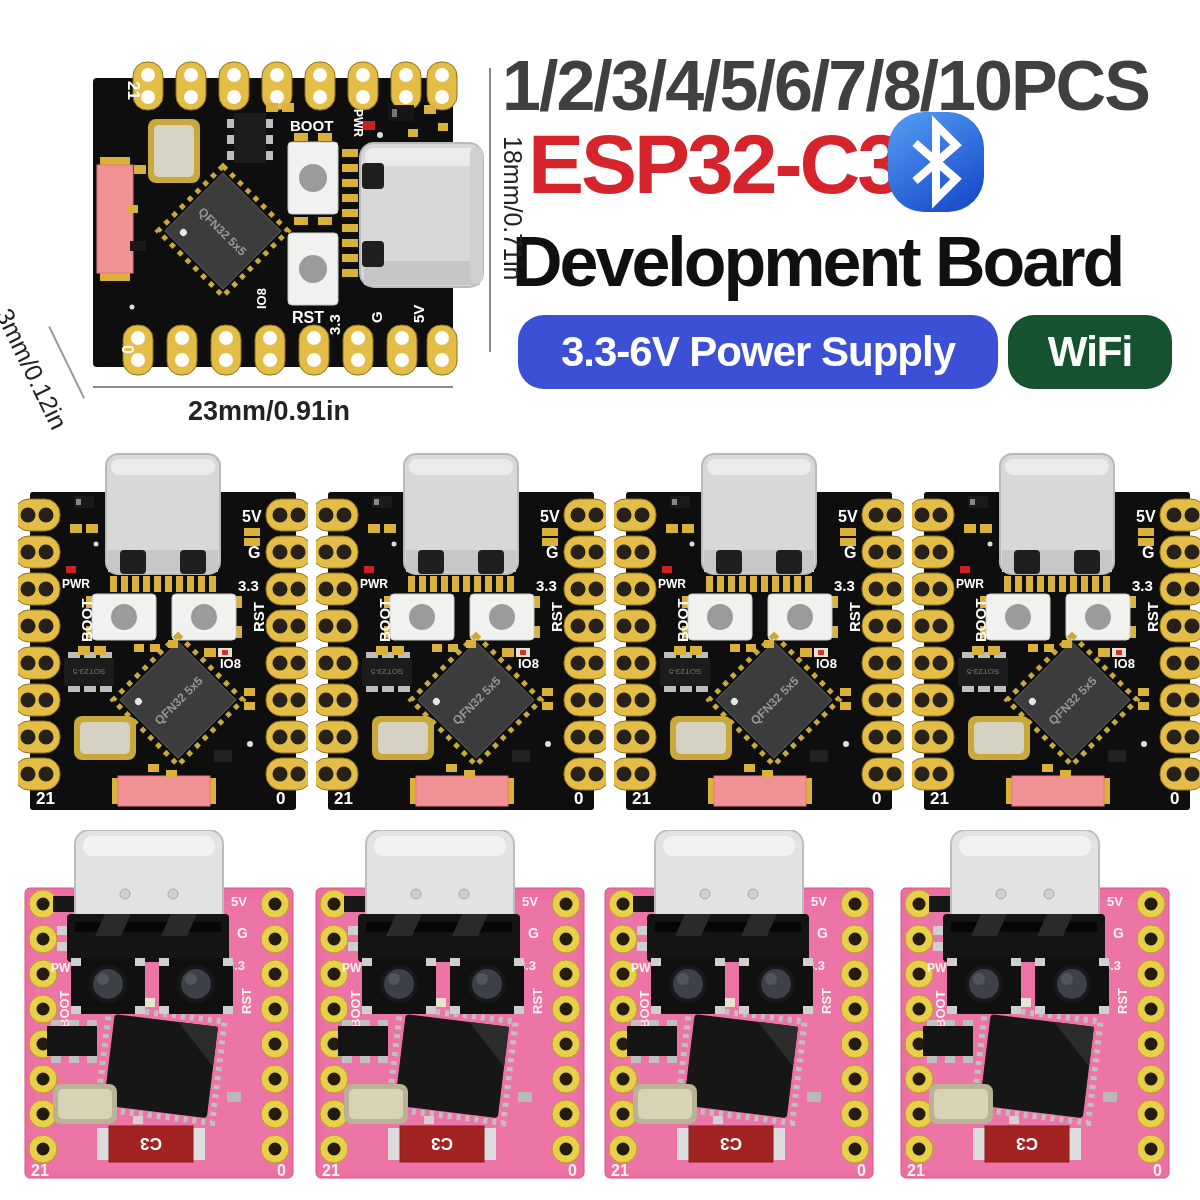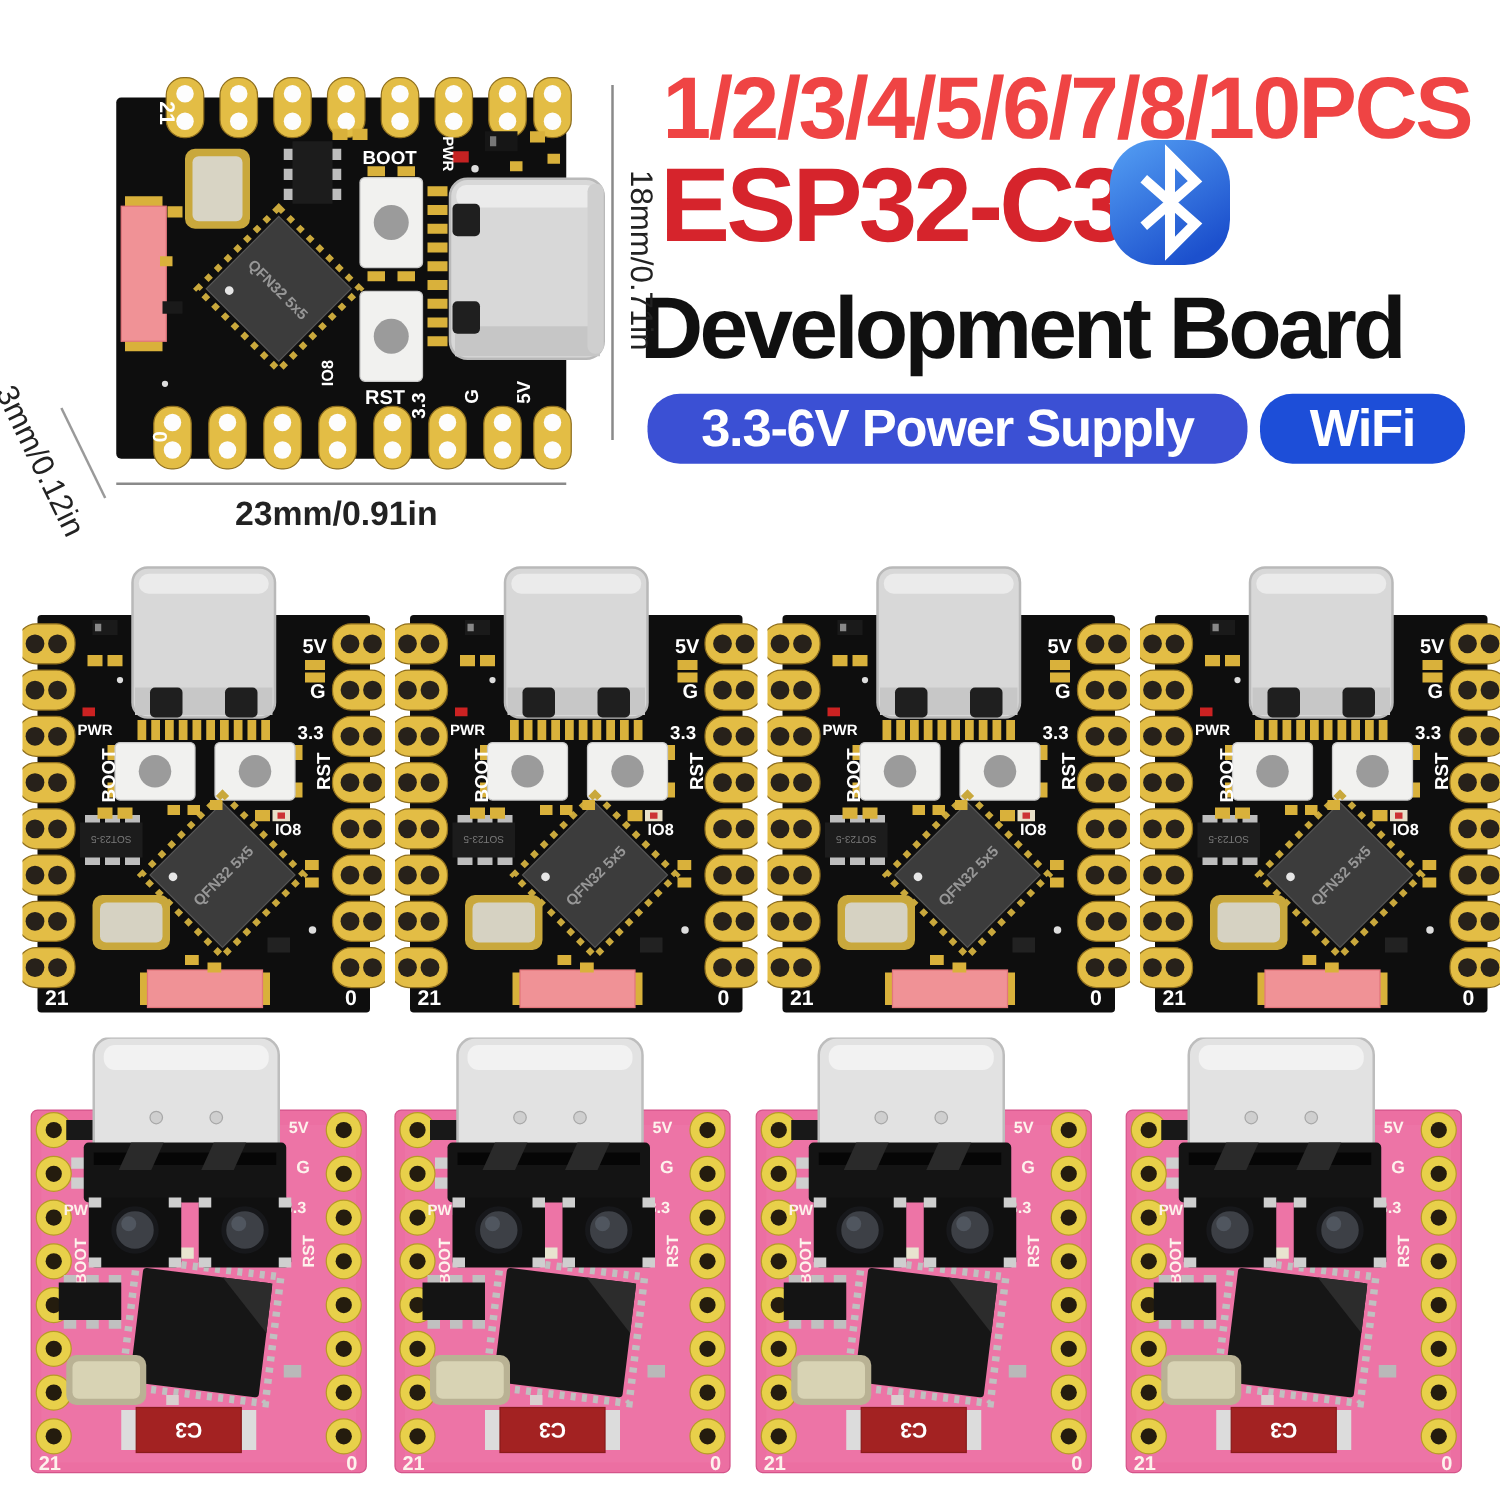--- a/index.html
+++ b/index.html
@@ -5,21 +5,21 @@
   html,body{margin:0;padding:0;background:#ffffff;}
   #canvas{position:relative;width:1200px;height:1200px;background:#ffffff;overflow:hidden;
           font-family:"Liberation Sans",sans-serif;}
   .abs{position:absolute;}
   
   .pcs-line{left:502px;top:46px;font-size:70px;font-weight:700;letter-spacing:-2px;color:#d6242c;white-space:nowrap;}
   .chip-line{left:528px;top:116px;font-size:84px;font-weight:700;letter-spacing:-3px;color:#d6242c;white-space:nowrap;}
   .bt-logo{left:886px;top:112px;width:100px;height:100px;}
   .bt-text{left:988px;top:124px;font-size:40px;font-weight:700;line-height:42px;color:#3e57cb;letter-spacing:-1px;}
   .title-line{left:512px;top:222px;font-size:70px;font-weight:700;letter-spacing:-3px;color:#101010;white-space:nowrap;}
-  .pill{top:315px;height:56px;background:#3b50d4;border-radius:26px;color:#ffffff;
+  .pill{top:315px;height:74px;background:#3b50d4;border-radius:26px;color:#ffffff;
         font-size:42px;font-weight:700;letter-spacing:-1px;display:flex;align-items:center;justify-content:center;}
   .pill-power{left:518px;width:480px;}
   .pill-wifi{left:1008px;width:164px;}
   
   .dim{color:#222222;font-size:25px;font-weight:400;white-space:nowrap;}
   .dim-v-line{left:489px;top:68px;width:2px;height:284px;background:#8a8a8a;}
   .dim-v-text{left:498px;top:136px;writing-mode:vertical-rl;}
   .dim-h-line{left:93px;top:386px;width:360px;height:2px;background:#8a8a8a;}
   .dim-h-text{left:188px;top:396px;font-size:27px;font-weight:bold;}
   .dim-d-line{left:50px;top:326px;width:80px;height:2px;background:#9a9a9a;transform:rotate(64deg);transform-origin:left top;}
@@ -30,39 +30,39 @@
   .lb{font-weight:700;fill:#ffffff;}
   .lbp{font-weight:700;fill:#fdf2ec;}
   .chiptxt{font-weight:700;fill:#979797;}
   .sottxt{font-weight:400;fill:#7a7a7a;}
 </style>
 </head>
 <body>
 
 <div id="canvas">
 
-  <div class="abs pcs-line" style="color: #ef4444; margin-left: 28px;">1/2/3/4/5/6/7/8/10PCS</div>
+  <div class="abs pcs-line" style="color: #404040;">1/2/3/4/5/6/7/8/10PCS</div>
   <div class="abs chip-line" style="color: rgb(214, 36, 44); text-align: center;">ESP32-C3</div>
 
   <svg class="abs bt-logo" viewBox="0 0 100 100">
     <defs>
       <linearGradient id="btg" x1="0" y1="0" x2="0.6" y2="1">
         <stop offset="0" stop-color="#55a0f4"></stop>
           <stop offset="1" stop-color="#1c50cd"></stop>
       </linearGradient>
     </defs>
     <rect x="2" y="0" width="96" height="100" rx="36" fill="url(#btg)"></rect>
     <polyline points="29,31 70,67 50,87 50,13 70,33 29,69" fill="none" stroke="#ffffff" stroke-width="8"></polyline>
   </svg>
 
 
   <div class="abs title-line" style="color: rgb(16, 16, 16);">Development Board</div>
 
   <div class="abs pill pill-power" style="background: rgb(59, 80, 212);">3.3-6V Power Supply</div>
-  <div class="abs pill pill-wifi" style="background: #1d4ed8;">WiFi</div>
+  <div class="abs pill pill-wifi" style="background: #14532d;">WiFi</div>
 
   <svg class="abs" style="left:70px;top:45px;" viewBox="0 0 420 340" width="420" height="340">
     <rect x="23" y="33" width="360" height="289" rx="4" fill="#0e0e0e"></rect>
 
     <g>
       <rect x="63" y="17" width="30" height="48" rx="14" fill="#e3bd45" stroke="#8f6f1e"></rect>
         <circle cx="78" cy="30" r="7" fill="#fdfdfd"></circle>
         <circle cx="78" cy="52" r="7" fill="#fdfdfd"></circle>
       <rect x="106" y="17" width="30" height="48" rx="14" fill="#e3bd45" stroke="#8f6f1e"></rect>
         <circle cx="121" cy="30" r="7" fill="#fdfdfd"></circle>

